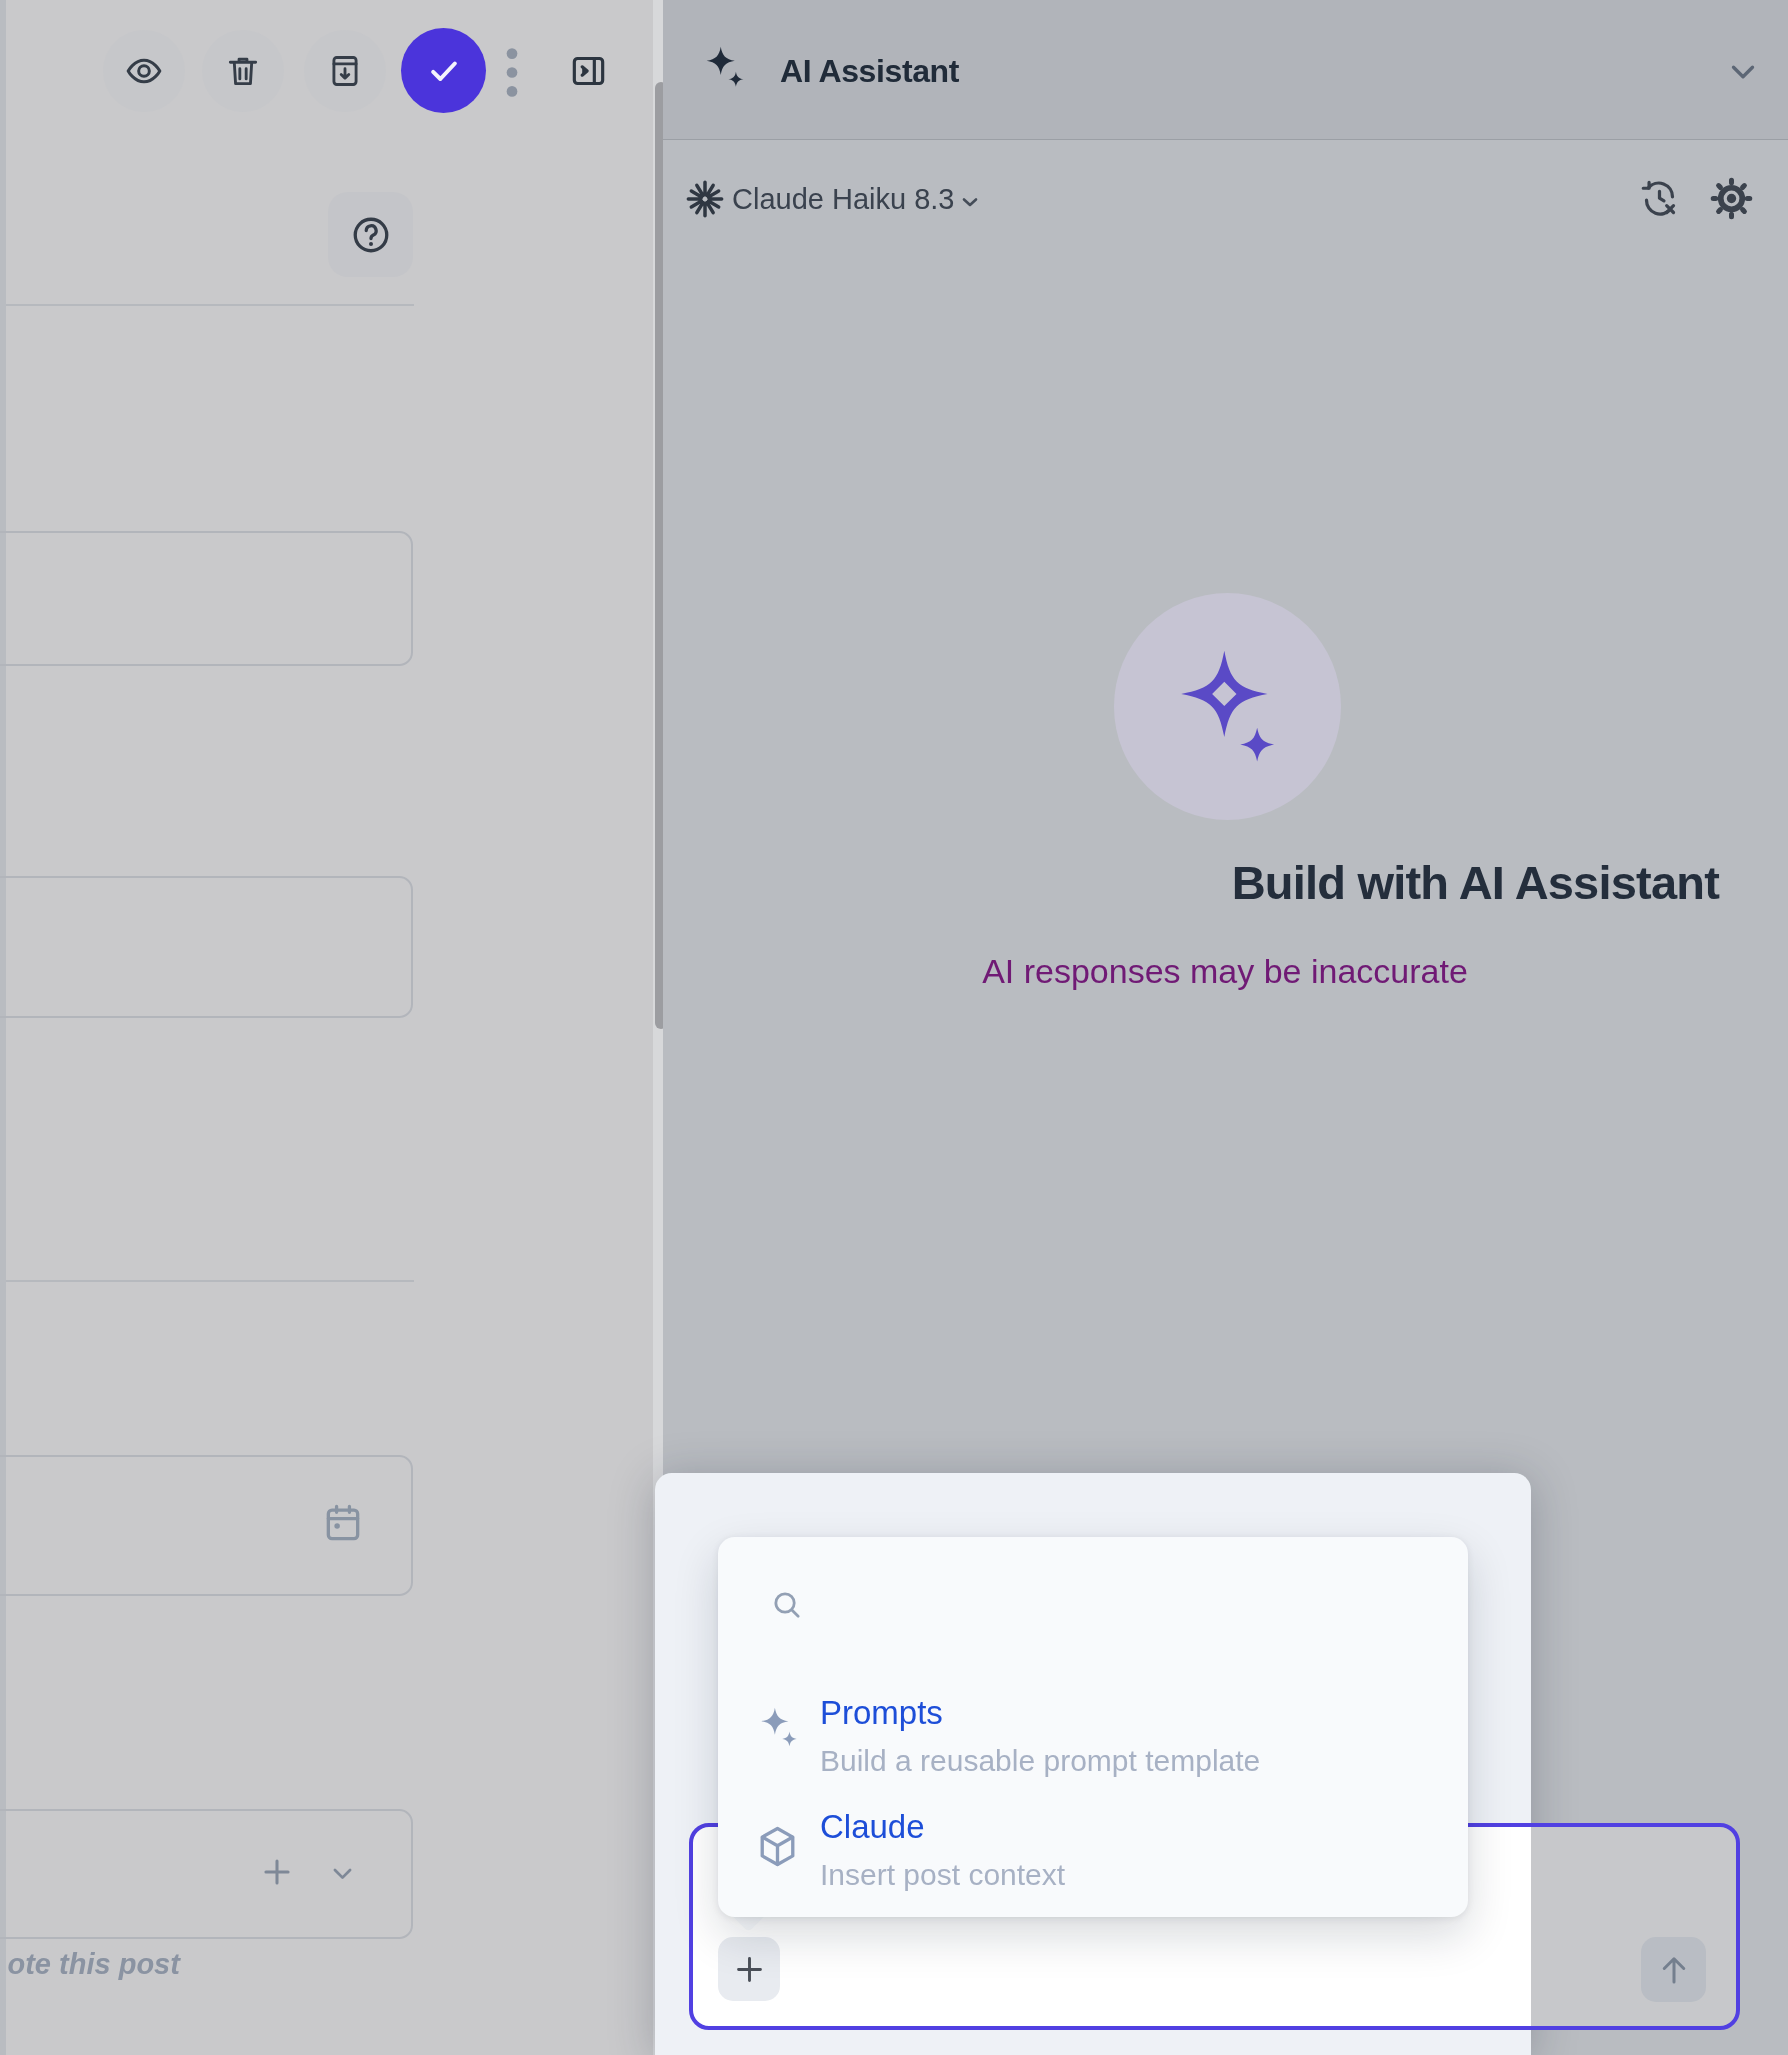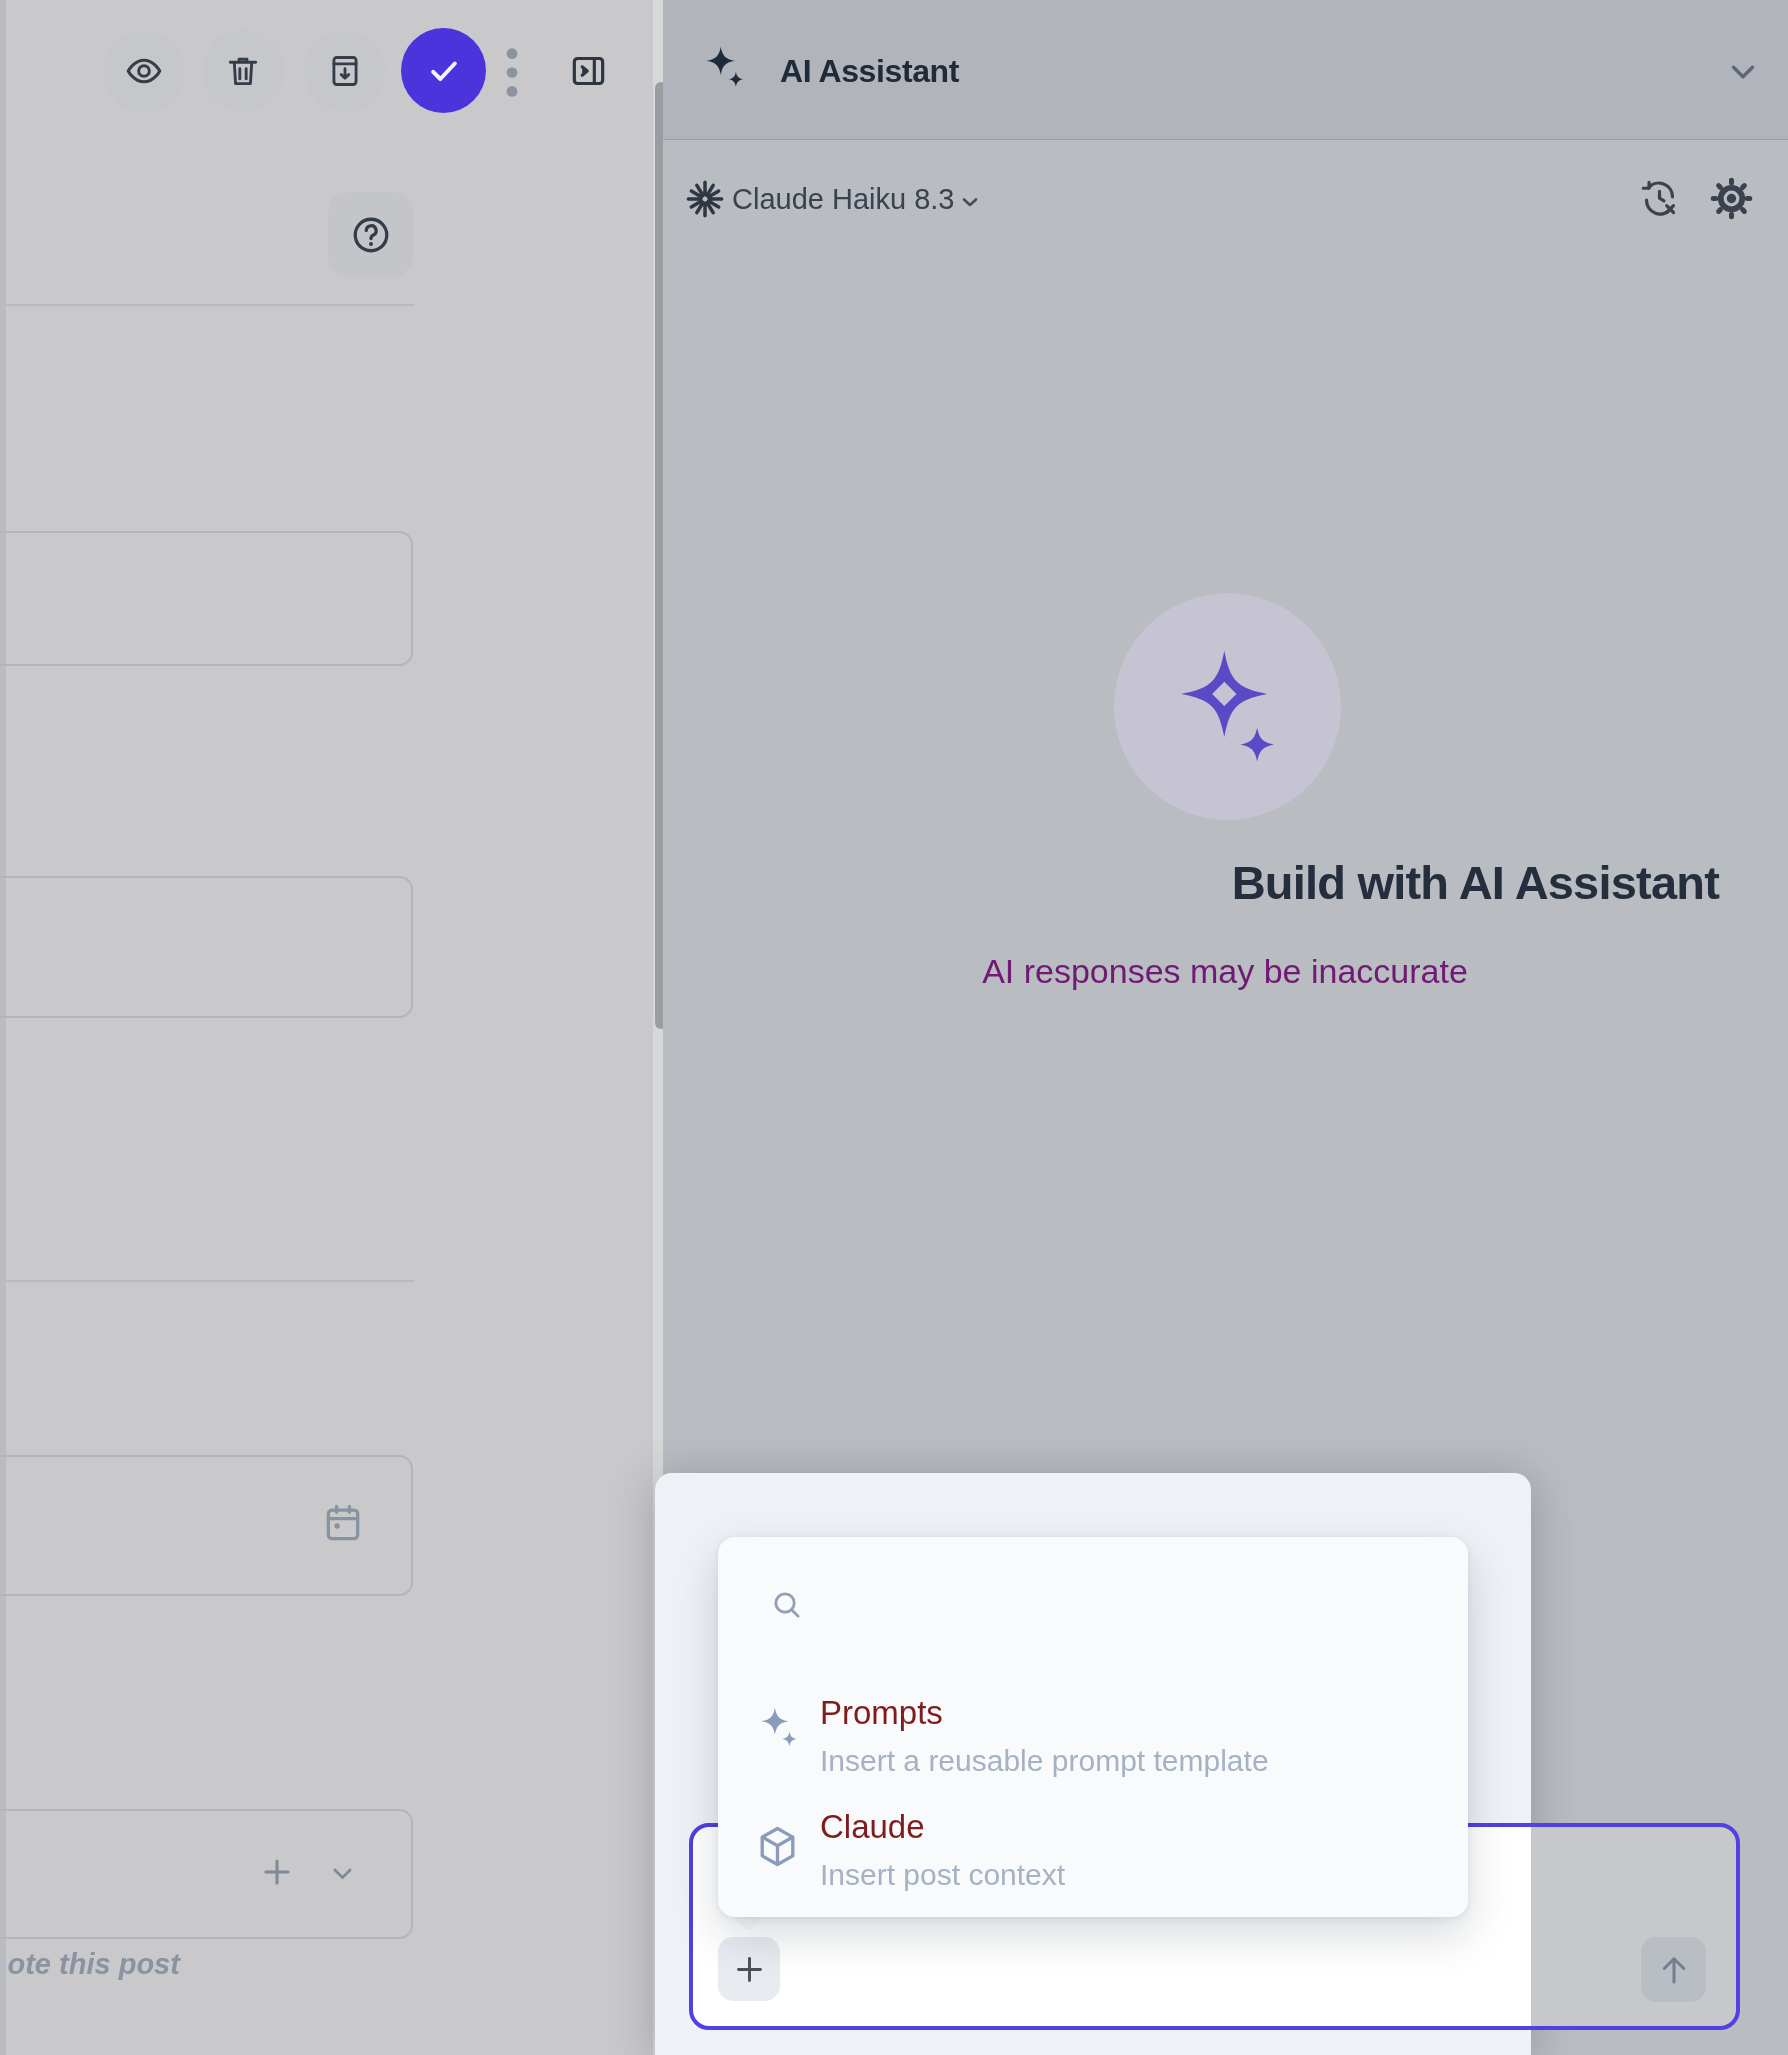--- a/index.html
+++ b/index.html
@@ -38,21 +38,21 @@
   .send-btn{left:1641px;top:1937px;width:65px;height:65px;border-radius:15px;background:#b9bdc4;display:flex;align-items:center;justify-content:center;color:#747f8e;}
 
   .popup{left:718px;top:1537px;width:750px;height:380px;background:#f8fafc;border-radius:16.7px;
     box-shadow:0 18px 46px rgba(15,23,42,.16),0 1.5px 7.6px rgba(15,23,42,.08);}
   .popup-tail{left:731px;top:1890px;width:35px;height:35px;background:#f8fafc;transform:rotate(45deg);border-radius:4.6px;}
   .search-box{left:745px;top:1557px;width:696px;height:97px;box-sizing:border-box;border:2.3px solid #dbe1eb;border-radius:12px;background:#ffffff;
     padding:0 23px 0 79px;font-family:"Liberation Sans",sans-serif;font-size:32px;color:#3c4656;outline:none;}
   .search-box::placeholder{color:#9ba7ba;}
   .search-glyph{left:769px;top:1587px;color:#93a0b4;}
   .menu-item{width:725px;height:103px;}
-  .menu-title{position:absolute;left:90px;top:9px;font-size:33px;font-weight:500;color:#7f1d1d;}
+  .menu-title{position:absolute;left:90px;top:9px;font-size:33px;font-weight:500;color:#1d4ed8;}
   .menu-desc{position:absolute;left:90px;top:59px;font-size:30px;color:#a7b1c4;}
   .menu-icon{position:absolute;color:#8b9cba;}
 </style>
 </head>
 <body>
 
 <div class="screen">
 
   <div class="abs left-panel">
 
@@ -246,21 +246,21 @@
   </div>
 
   <div class="abs menu-item" style="left:730px;top:1685px;">
     <span class="menu-icon" style="left:23px;top:18px;">
       <svg width="50" height="53" viewBox="0 0 24 25" fill="currentColor">
         <path d="M10.5 2 C11.2 6.2 12.8 7.8 17 8.5 C12.8 9.2 11.2 10.8 10.5 15 C9.8 10.8 8.2 9.2 4 8.5 C8.2 7.8 9.8 6.2 10.5 2 Z"></path>
         <path d="M17.5 13.5 C17.9 15.8 18.7 16.6 21 17 C18.7 17.4 17.9 18.2 17.5 20.5 C17.1 18.2 16.3 17.4 14 17 C16.3 16.6 17.1 15.8 17.5 13.5 Z"></path>
       </svg>
     </span>
     <span class="menu-title">Prompts</span>
-    <span class="menu-desc">Insert a reusable prompt template</span>
+    <span class="menu-desc">Build a reusable prompt template</span>
   </div>
 
   <div class="abs menu-item" style="left:730px;top:1799px;">
     <span class="menu-icon" style="left:24px;top:24px;">
       <svg width="47" height="47" viewBox="0 0 24 24" fill="none" stroke="currentColor" stroke-width="1.7" stroke-linecap="round" stroke-linejoin="round">
         <path d="M12 2.8l7.8 4.4v9.6L12 21.2l-7.8-4.4V7.2L12 2.8z"></path>
         <path d="M4.4 7.3L12 11.6l7.6-4.3M12 11.6V21"></path>
       </svg>
     </span>
     <span class="menu-title">Claude</span>

